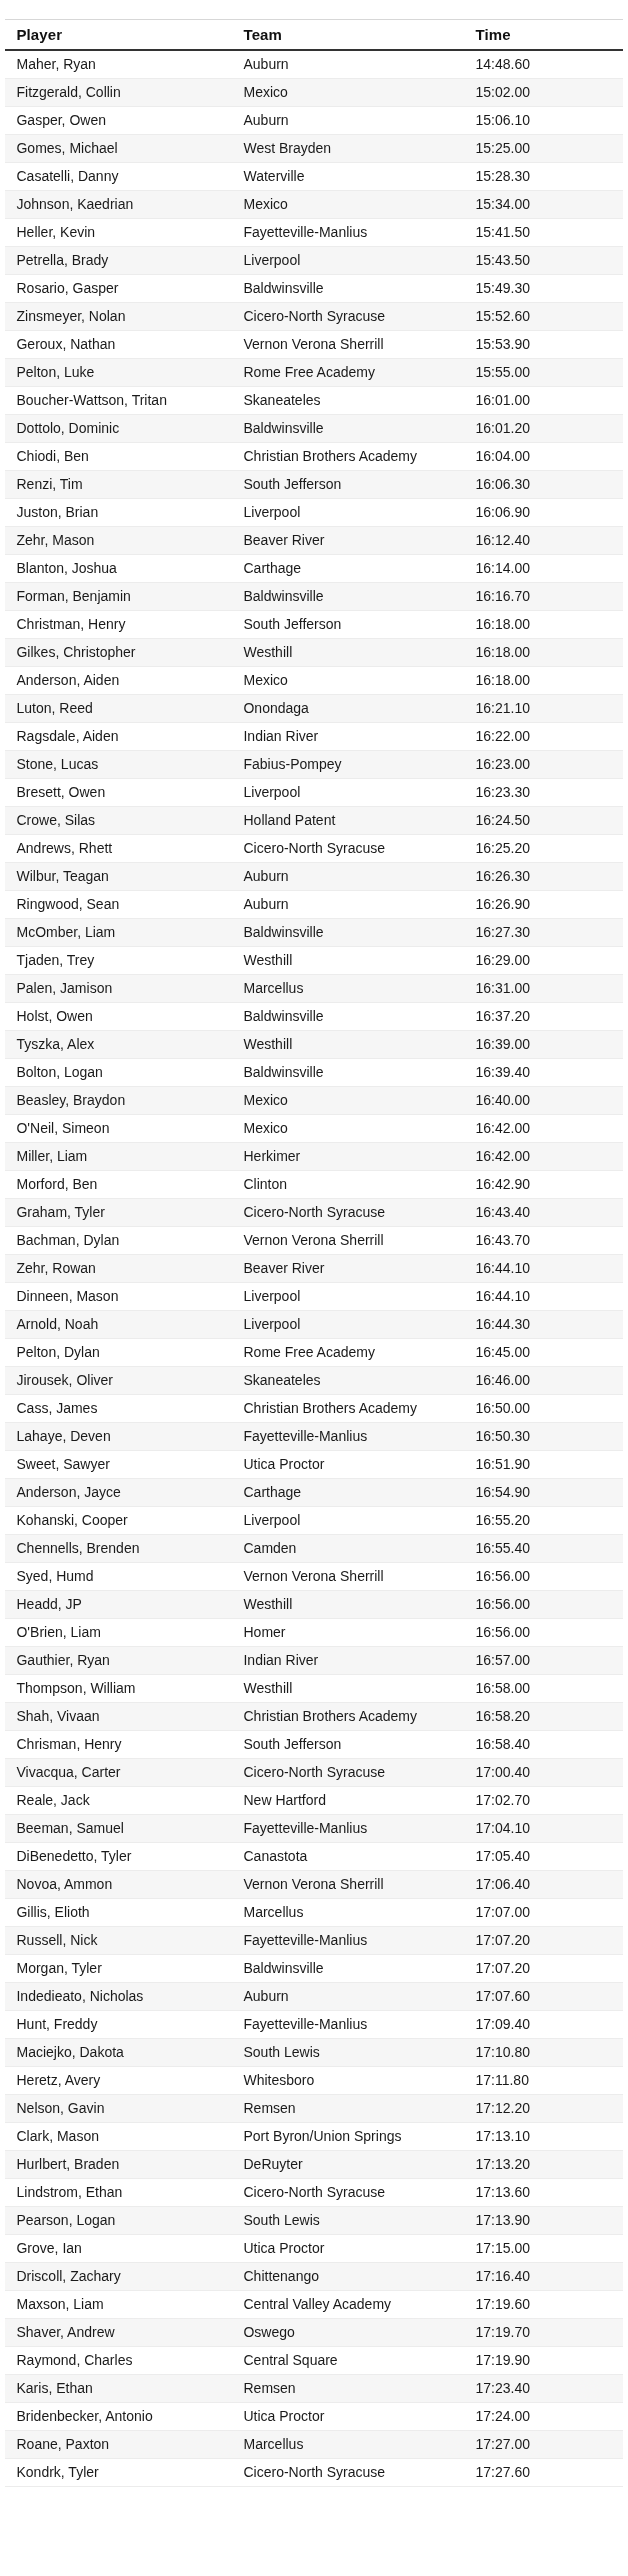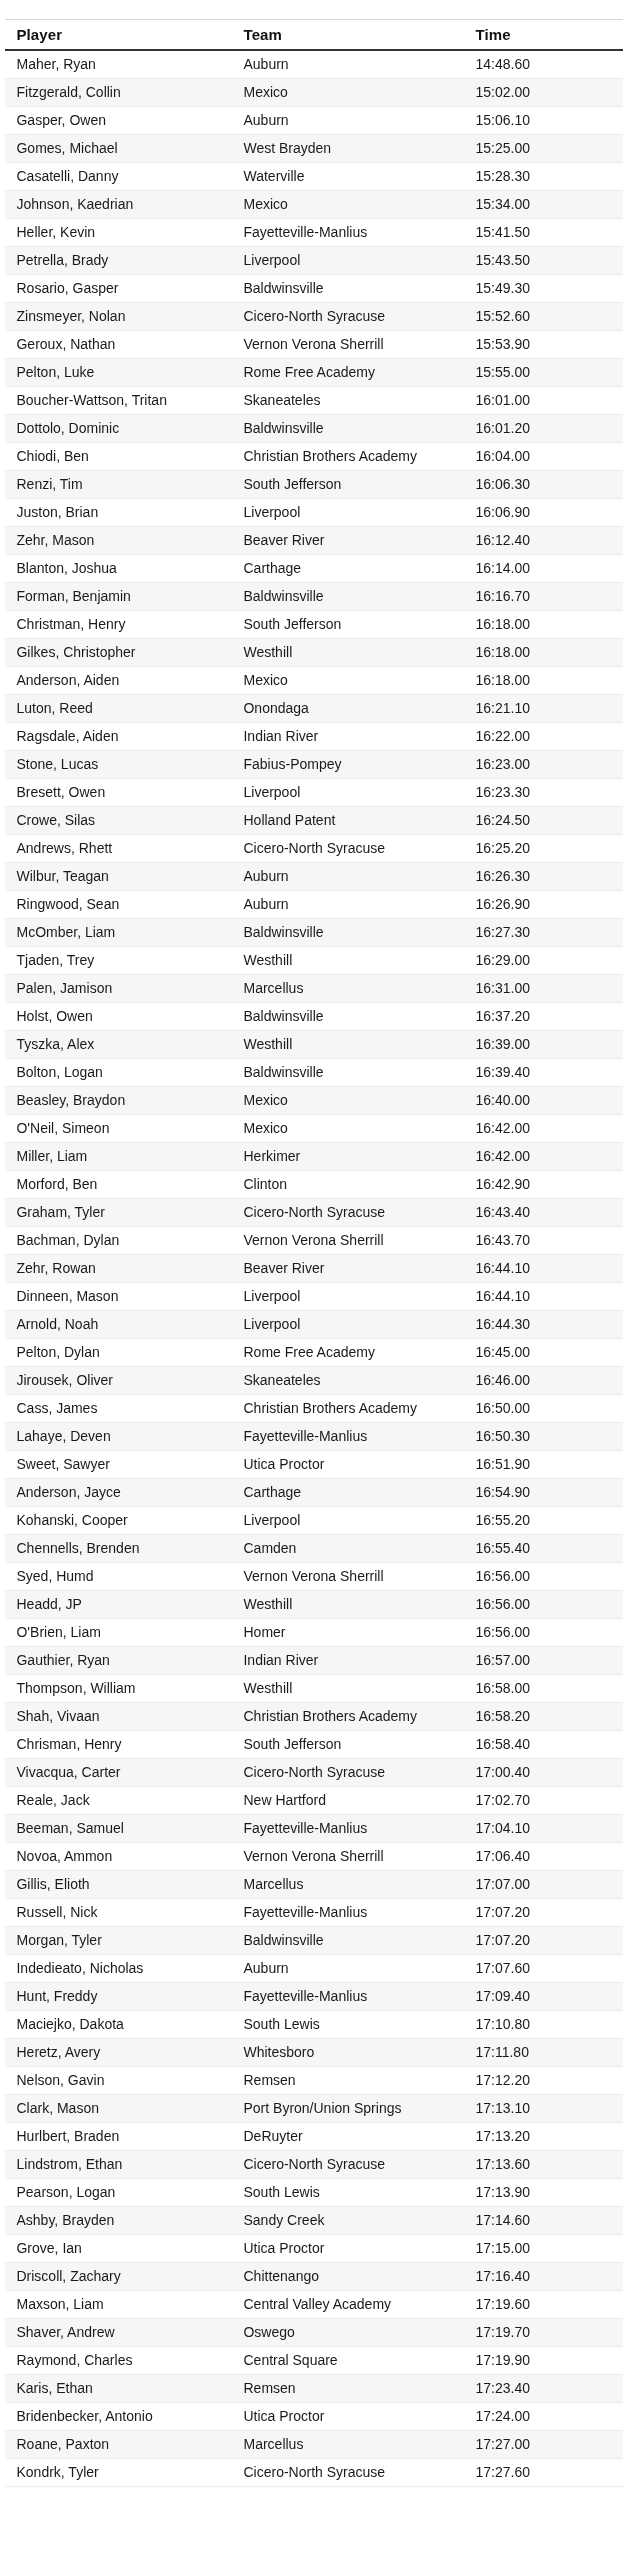--- a/index.html
+++ b/index.html
@@ -376,20 +376,25 @@
         <div class="cell">Reale, Jack</div>
         <div class="cell">New Hartford</div>
         <div class="cell time-col">17:02.70</div>
       </div>
       <div class="grid-row row">
         <div class="cell">Beeman, Samuel</div>
         <div class="cell">Fayetteville-Manlius</div>
         <div class="cell time-col">17:04.10</div>
       </div>
       <div class="grid-row row">
+        <div class="cell">DiBenedetto, Tyler</div>
+        <div class="cell">Canastota</div>
+        <div class="cell time-col">17:05.40</div>
+      </div>
+      <div class="grid-row row">
         <div class="cell">Novoa, Ammon</div>
         <div class="cell">Vernon Verona Sherrill</div>
         <div class="cell time-col">17:06.40</div>
       </div>
       <div class="grid-row row">
         <div class="cell">Gillis, Elioth</div>
         <div class="cell">Marcellus</div>
         <div class="cell time-col">17:07.00</div>
       </div>
       <div class="grid-row row">
@@ -439,25 +444,20 @@
       </div>
       <div class="grid-row row">
         <div class="cell">Lindstrom, Ethan</div>
         <div class="cell">Cicero-North Syracuse</div>
         <div class="cell time-col">17:13.60</div>
       </div>
       <div class="grid-row row">
         <div class="cell">Pearson, Logan</div>
         <div class="cell">South Lewis</div>
         <div class="cell time-col">17:13.90</div>
-      </div>
-      <div class="grid-row row">
-        <div class="cell">Ashby, Brayden</div>
-        <div class="cell">Sandy Creek</div>
-        <div class="cell time-col">17:14.60</div>
       </div>
       <div class="grid-row row">
         <div class="cell">Grove, Ian</div>
         <div class="cell">Utica Proctor</div>
         <div class="cell time-col">17:15.00</div>
       </div>
       <div class="grid-row row">
         <div class="cell">Driscoll, Zachary</div>
         <div class="cell">Chittenango</div>
         <div class="cell time-col">17:16.40</div>

